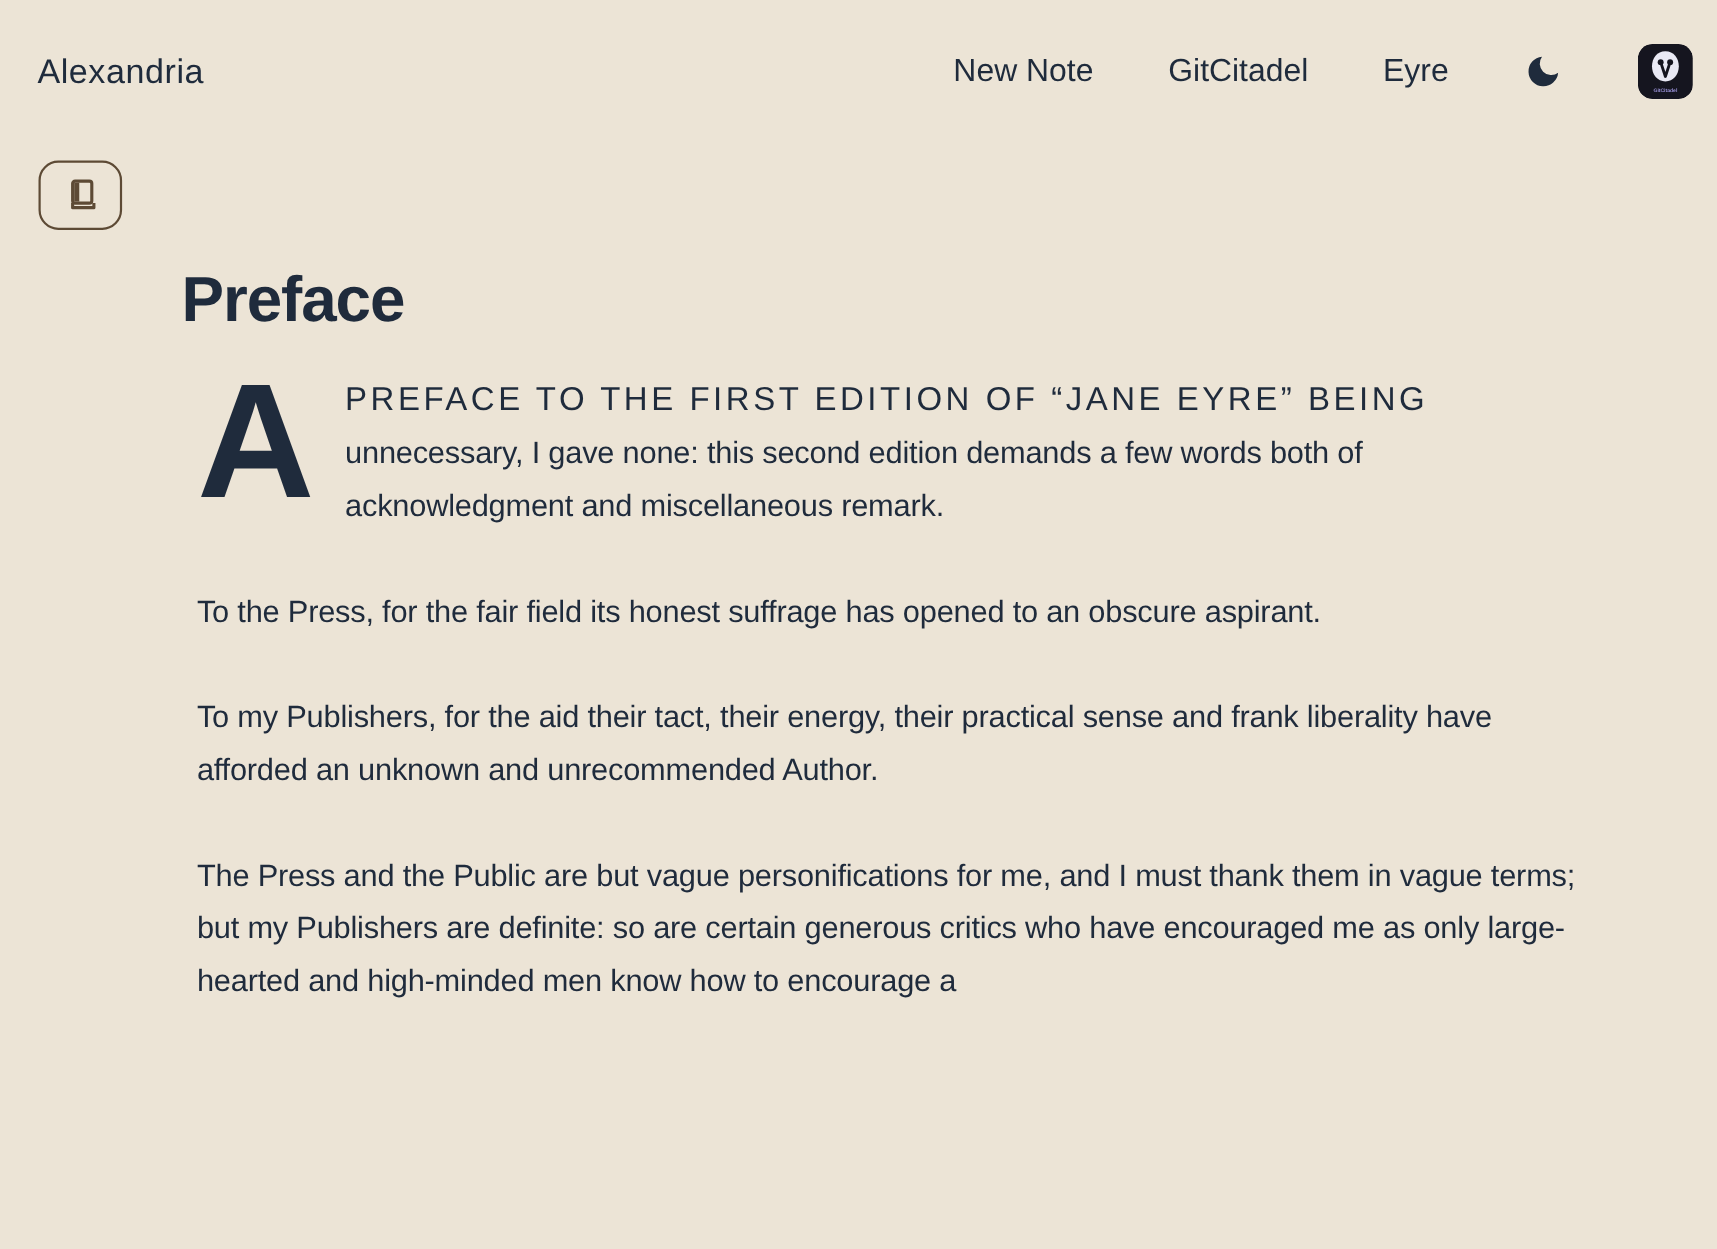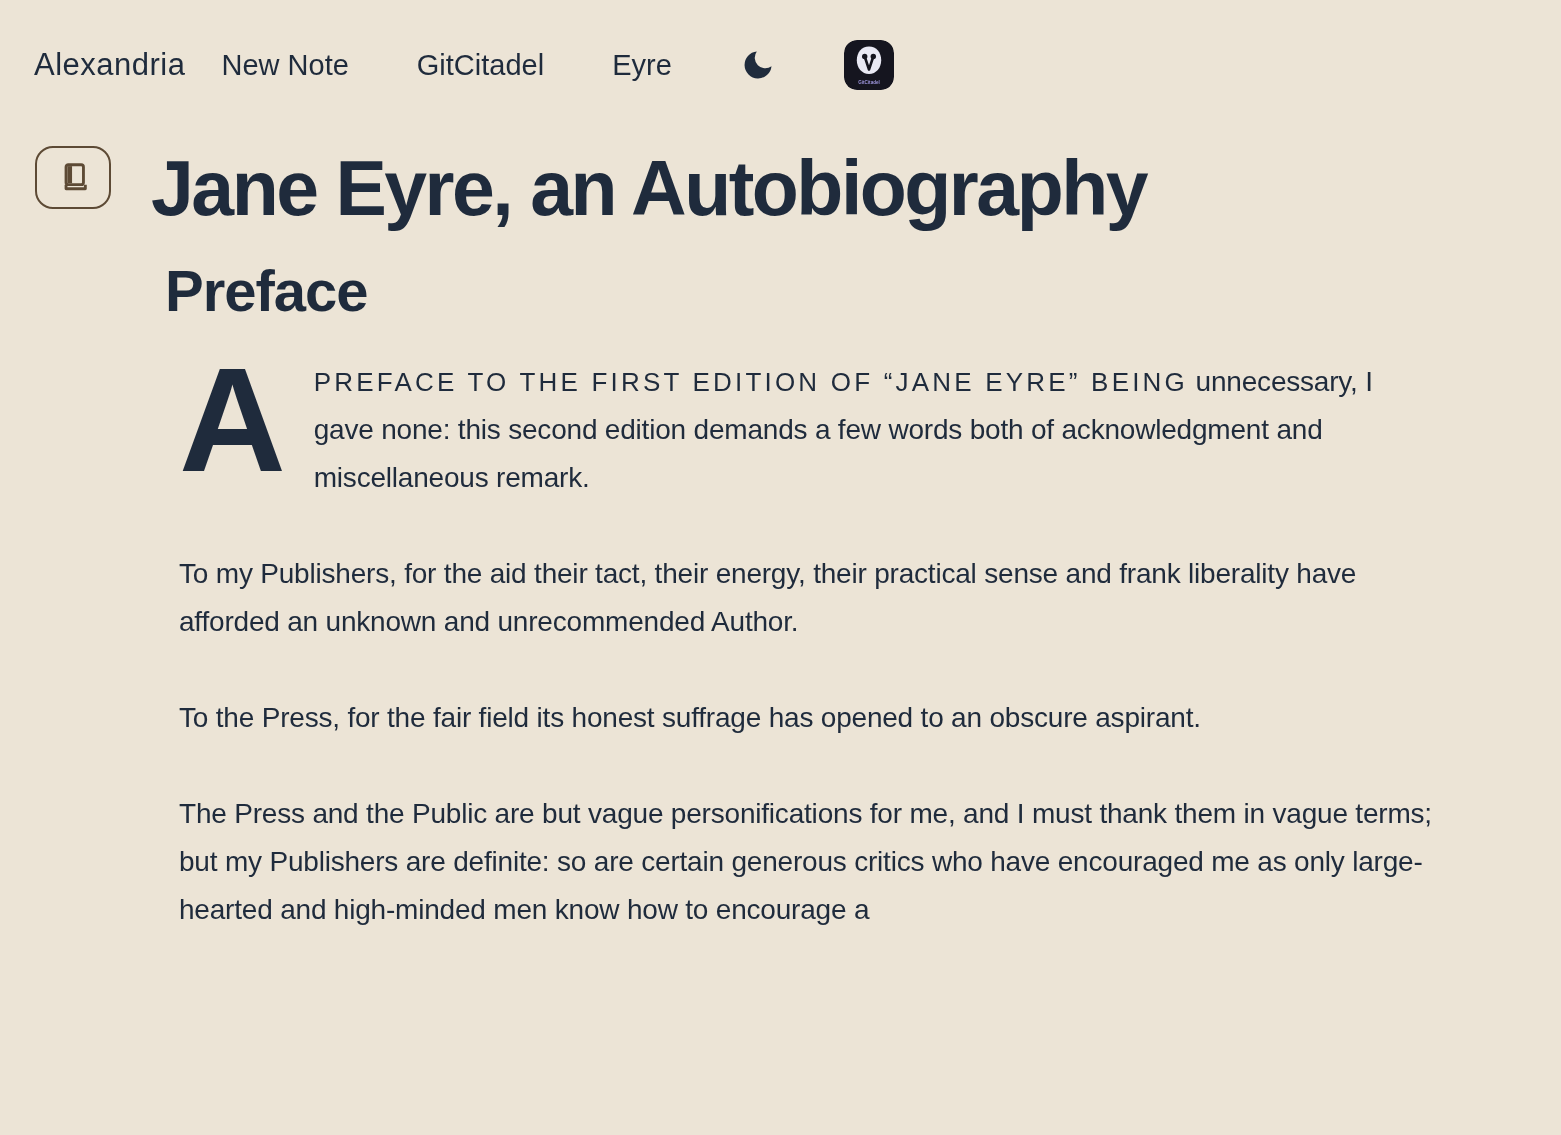--- a/index.html
+++ b/index.html
@@ -12,21 +12,21 @@
   html,body{margin:0;padding:0;}
   body{
     width:1561px;height:1135px;overflow:hidden;
     background:var(--bg);
     color:var(--ink);
     font-family:"Liberation Sans","DejaVu Sans",sans-serif;
   }
 
   
   header{
-    display:flex;align-items:center;
+    display:flex;align-items:center;justify-content:space-between;
     padding:30px 22px 0 34px;height:100px;gap:36px;
   }
   .brand{
     font-size:31px;letter-spacing:0.5px;color:var(--ink);
     cursor:pointer;
   }
   nav{display:flex;align-items:center;gap:68px;}
   nav a{
     color:var(--ink);text-decoration:none;font-size:29px;cursor:pointer;
   }
@@ -66,21 +66,21 @@
     font-size:28px;line-height:48px;letter-spacing:-0.2px;
     color:var(--ink);
   }
   .dropcap{
     float:left;
     font-size:148px;line-height:116px;font-weight:bold;
     margin:4px 28px 0 0;
     color:var(--ink);
   }
   .lead-caps{
-    font-size:26px;letter-spacing:3.2px;
+    font-size:30px;letter-spacing:3.2px;
   }
   .content p{margin:48px 0 0 0;}
   .content p.lead{margin-top:0;}
 </style>
 </head>
 <body>
 
 <header>
   <div class="brand">Alexandria</div>
   <nav>
@@ -113,24 +113,23 @@
   <div class="title-row">
     <button class="library-btn">
       <span style="display:flex;">
         <svg width="38" height="38" viewBox="0 0 24 24" fill="none" stroke="#5d4a35" stroke-width="1.8" stroke-linejoin="round">
           <rect x="7.6" y="3.6" width="11" height="12.6" rx="1.4"></rect>
           <rect x="8.5" y="4.5" width="2.9" height="10.8" fill="#5d4a35" stroke="none"></rect>
           <path d="M7.6 16.2 v2.6 h12.2 v-2.6"></path>
         </svg>
       </span>
     </button>
-    <h1>Jane Eyre, an Autobiography</h1>
   </div>
 
   <h2>Preface</h2>
 
   <div class="content">
     <p class="lead"><span class="dropcap">A</span><span class="lead-caps">PREFACE TO THE FIRST EDITION OF “JANE EYRE” BEING</span> <span>unnecessary, I gave none: this second edition demands a few words both of acknowledgment and miscellaneous remark.</span></p>
+    <p>To the Press, for the fair field its honest suffrage has opened to an obscure aspirant.</p>
     <p>To my Publishers, for the aid their tact, their energy, their practical sense and frank liberality have afforded an unknown and unrecommended Author.</p>
-    <p>To the Press, for the fair field its honest suffrage has opened to an obscure aspirant.</p>
     <p>The Press and the Public are but vague personifications for me, and I must thank them in vague terms; but my Publishers are definite: so are certain generous critics who have encouraged me as only large-hearted and high-minded men know how to encourage a</p>
   </div>
 </main>
 
 </body></html>

